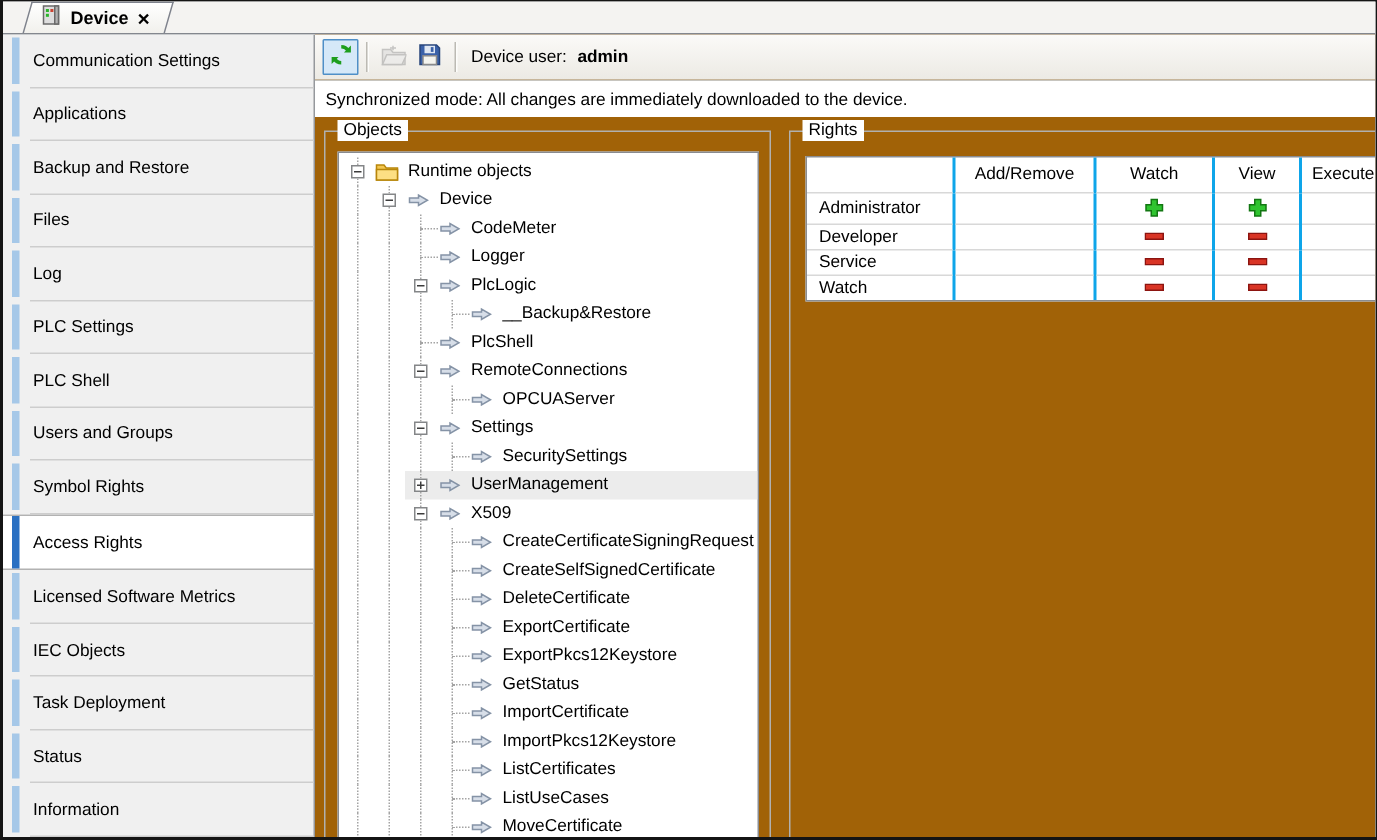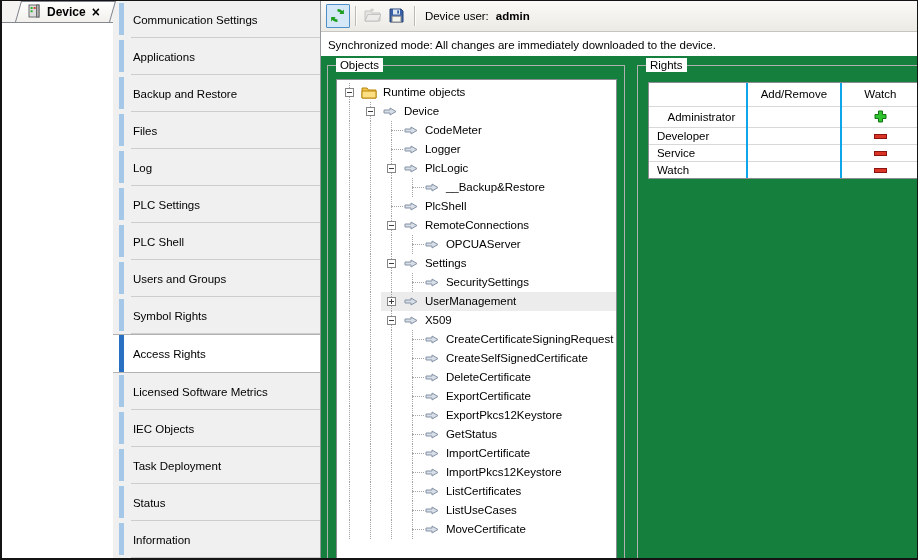--- a/index.html
+++ b/index.html
@@ -1,18 +1,18 @@
 <!DOCTYPE html>
 <html><head>
 <meta charset="utf-8">
 <style>
   * { margin:0; padding:0; box-sizing:border-box; }
   body { font-family:"Liberation Sans", sans-serif; font-size:11.5px; color:#000; background:#fff; }
   .window { width:918px; height:560px; border:1px solid #141414; border-left-width:2px; border-bottom-width:2px;
-            display:flex; overflow:hidden; background:#fff; position:relative; }
+            display:flex; flex-direction:column; overflow:hidden; background:#fff; position:relative; }
 
   
   .tabstrip { height:22px; background:#f4f3f1; border-bottom:1px solid #83878e; display:flex; align-items:flex-end; padding-left:16px; flex-shrink:0; }
   .tab { position:relative; height:21px; display:flex; align-items:center; gap:6px; padding:0 13px 0 10px; }
   .tab::before { content:""; position:absolute; inset:0; background:linear-gradient(#ffffff,#f1f0ec);
                  border:1px solid #7e828c; border-bottom:none; transform:skewX(-16deg); }
   .tab > span { position:relative; }
   .tab-title { font-weight:bold; font-size:12px; }
   .tab-close { font-weight:bold; font-size:14px; line-height:12px; cursor:default; }
 
@@ -20,21 +20,21 @@
 
   
   .sidebar { width:208px; background:#f0f0f0; border-right:1px solid #95989c; display:flex; flex-direction:column; flex-shrink:0; }
   .side-item { position:relative; flex:1; display:flex; align-items:center; padding-left:20px; cursor:default; }
   .side-item:not(.selected)::after { content:""; position:absolute; left:18px; right:0; bottom:0; border-bottom:1px solid #cdcdcd; }
   .side-item .stripe { position:absolute; left:6px; top:2px; bottom:3px; width:5px; background:#a6c8e8; }
   .side-item.selected { background:#fff; border-top:1px solid #b2b2b2; border-bottom:1px solid #b2b2b2; }
   .side-item.selected .stripe { background:#2a70c2; top:0; bottom:0; }
 
   
-  .content { flex:1; display:flex; flex-direction:column; overflow:hidden; background:#15803d; }
+  .content { flex:1; display:flex; flex-direction:column; overflow:hidden; background:#a16207; }
   .toolbar { height:31px; background:linear-gradient(#fbfaf8,#eceae4); border-bottom:1px solid #c7c5bf;
              display:flex; align-items:center; padding:0 5px; flex-shrink:0; }
   .tbtn { width:24px; height:24px; display:flex; align-items:center; justify-content:center; border:1px solid transparent; border-radius:1px; }
   .tbtn.active { border-color:#4f8fc7; background:#d5e8f8; }
   .tbtn.disabled { opacity:.5; filter:grayscale(1); }
   .tsep { width:1px; height:20px; background:#bcbab3; box-shadow:1px 0 0 #fdfdfb; margin:0 5px; }
   .tlabel { margin-left:5px; }
   .tvalue { font-weight:bold; margin-left:7px; }
 
   .syncbar { height:24px; padding:7px 0 0 7px; flex-shrink:0; background:#fff; }
@@ -61,21 +61,21 @@
   .tlab { margin-left:3px; padding:0 2px; line-height:19px; }
 
   
   .tablewrap { border:1px solid #8a8d92; width:387px; background:#fff; }
   table { border-collapse:collapse; table-layout:fixed; width:385px; }
   th, td { border-right:2px solid #0ea5e9; border-bottom:1px solid #d8d8d8; font-weight:normal; overflow:hidden; }
   th:last-child, td:last-child { border-right:none; }
   tbody tr:last-child td { border-bottom:none; }
   thead th { height:23px; text-align:center; }
   tbody td { text-align:center; vertical-align:middle; }
-  tbody tr:first-child td { height:21px;text-align:center; }
+  tbody tr:first-child td { height:21px; }
   tbody tr td { height:17px; }
   td.rowlabel { text-align:left; padding-left:8px; }
   td svg { display:inline-block; vertical-align:middle; }
 </style>
 </head>
 <body>
 
 <div class="window">
 
   <div class="tabstrip">

